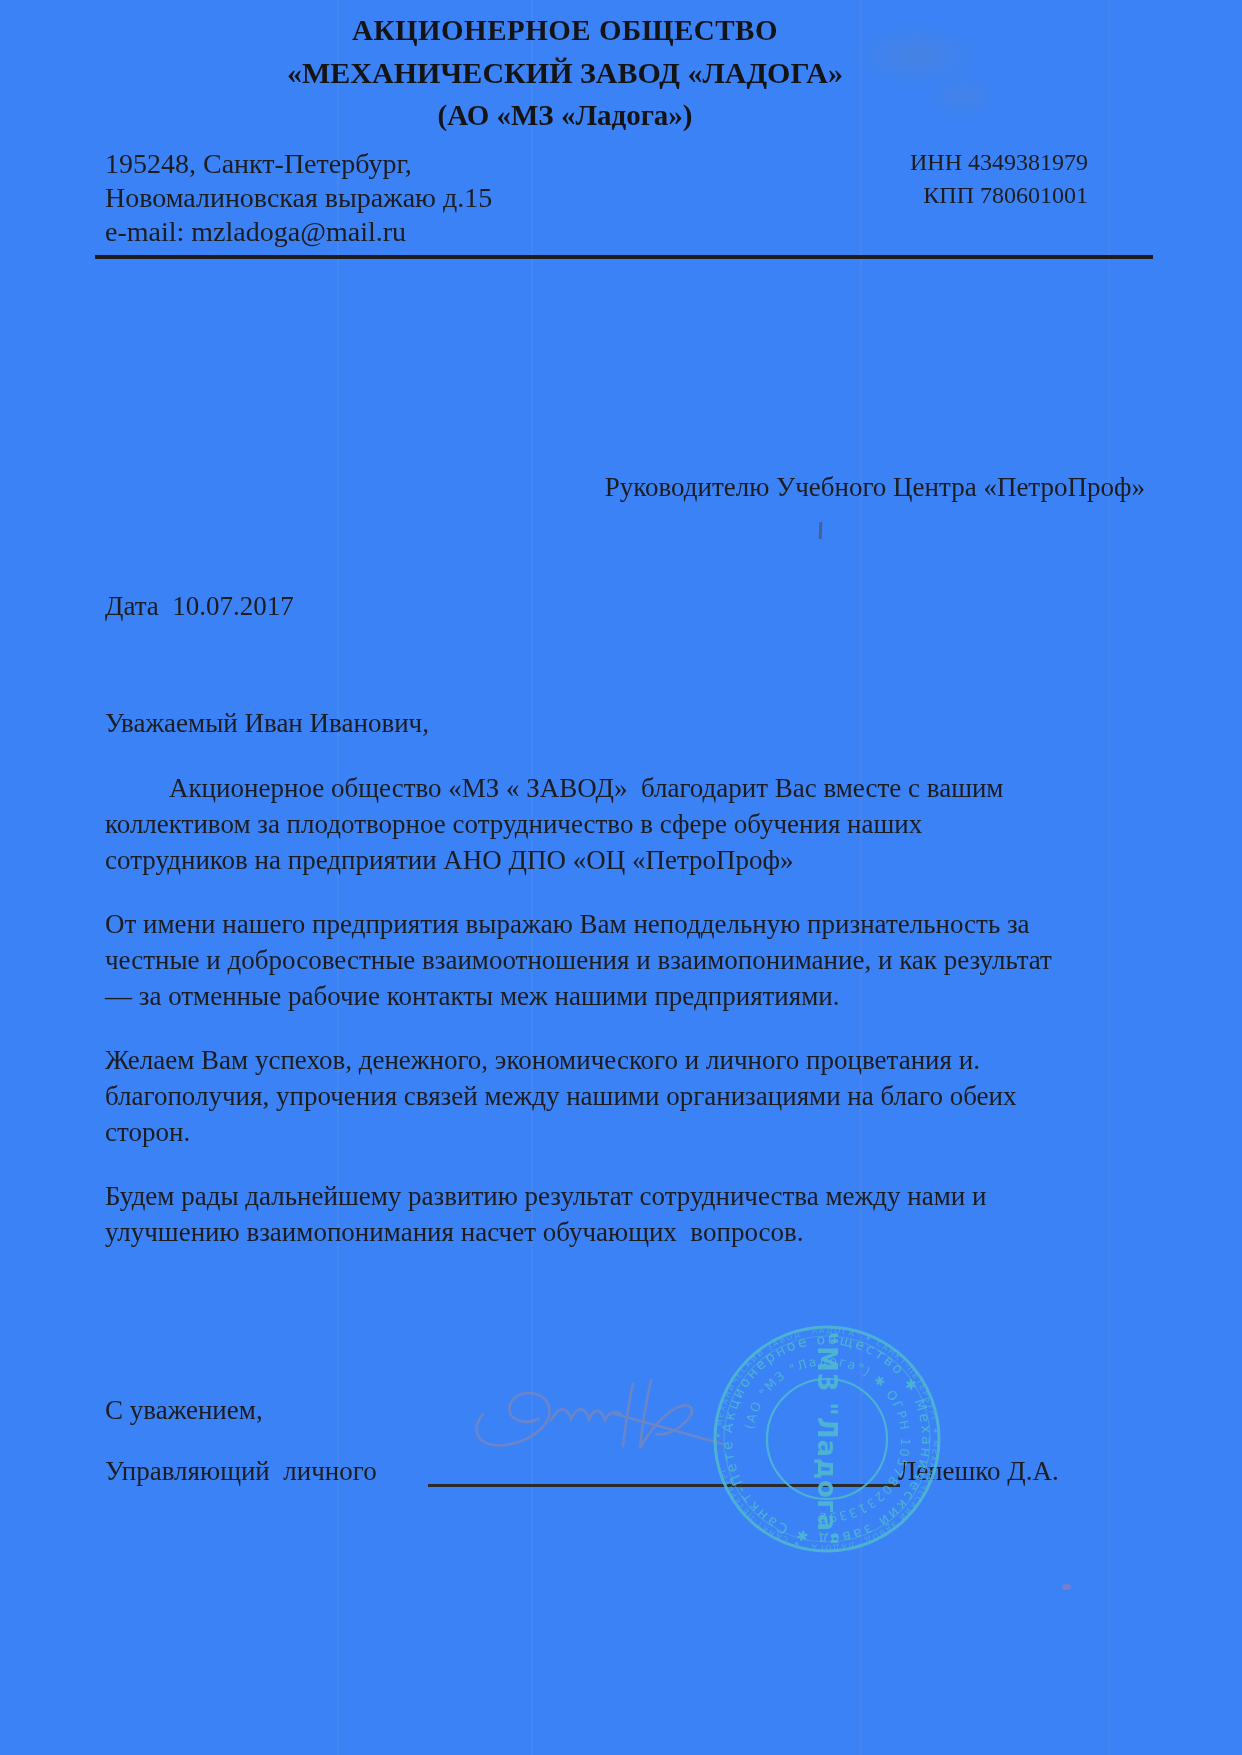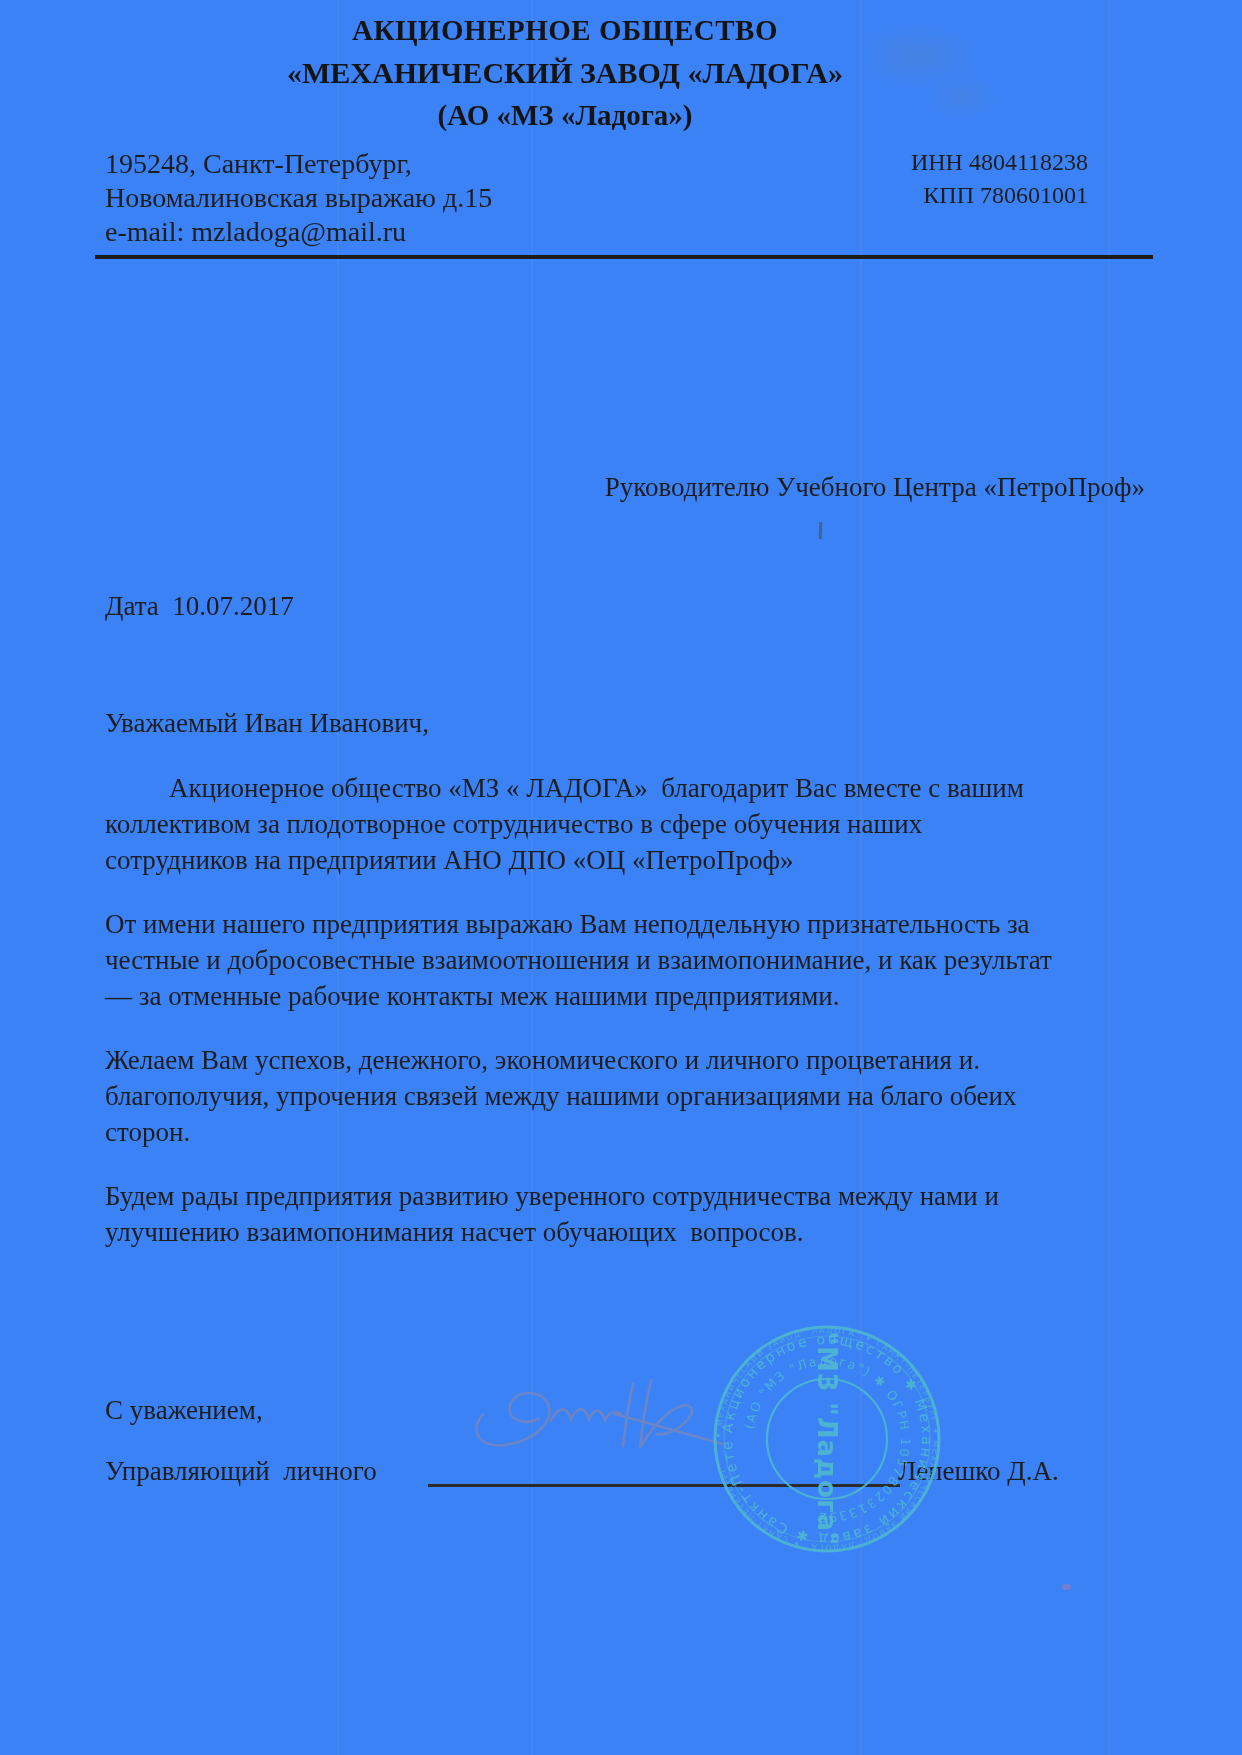--- a/index.html
+++ b/index.html
@@ -41,42 +41,42 @@
   <div class="speck"></div>
 
   <div class="title t1">АКЦИОНЕРНОЕ ОБЩЕСТВО</div>
   <div class="title t2">«МЕХАНИЧЕСКИЙ ЗАВОД «ЛАДОГА»</div>
   <div class="title t3">(АО «МЗ «Ладога»)</div>
 
   <div class="line addr" style="left:105px; top:147px;">195248, Санкт-Петербург,</div>
   <div class="line addr" style="left:105px; top:181px;">Новомалиновская выражаю д.15</div>
   <div class="line addr" style="left:105px; top:215px;">e-mail: mzladoga@mail.ru</div>
 
-  <div class="line codes" style="left:690px; top:148px; width:398px;">ИНН 4804118238</div>
+  <div class="line codes" style="left:690px; top:148px; width:398px;">ИНН 4349381979</div>
   <div class="line codes" style="left:690px; top:181px; width:398px;">КПП 780601001</div>
 
   <div class="rule"></div>
 
   <div class="line body-line" style="left:500px; top:471px; width:645px; text-align:right;">Руководителю Учебного Центра «ПетроПроф»</div>
   <div class="line body-line" style="left:105px; top:590px;">Дата  10.07.2017</div>
   <div class="line body-line" style="left:105px; top:707px;">Уважаемый Иван Иванович,</div>
 
-  <div class="line body-line" style="left:169px; top:772px;">Акционерное общество «МЗ « ЛАДОГА»  благодарит Вас вместе с вашим</div>
+  <div class="line body-line" style="left:169px; top:772px;">Акционерное общество «МЗ « ЗАВОД»  благодарит Вас вместе с вашим</div>
   <div class="line body-line" style="left:105px; top:808px;">коллективом за плодотворное сотрудничество в сфере обучения наших</div>
   <div class="line body-line" style="left:105px; top:844px;">сотрудников на предприятии АНО ДПО «ОЦ «ПетроПроф»</div>
 
   <div class="line body-line" style="left:105px; top:908px;">От имени нашего предприятия выражаю Вам неподдельную признательность за</div>
   <div class="line body-line" style="left:105px; top:944px;">честные и добросовестные взаимоотношения и взаимопонимание, и как результат</div>
   <div class="line body-line" style="left:105px; top:980px;">— за отменные рабочие контакты меж нашими предприятиями.</div>
 
   <div class="line body-line" style="left:105px; top:1044px;">Желаем Вам успехов, денежного, экономического и личного процветания и.</div>
   <div class="line body-line" style="left:105px; top:1080px;">благополучия, упрочения связей между нашими организациями на благо обеих</div>
   <div class="line body-line" style="left:105px; top:1116px;">сторон.</div>
 
-  <div class="line body-line" style="left:105px; top:1180px;">Будем рады предприятия развитию уверенного сотрудничества между нами и</div>
+  <div class="line body-line" style="left:105px; top:1180px;">Будем рады дальнейшему развитию результат сотрудничества между нами и</div>
   <div class="line body-line" style="left:105px; top:1216px;">улучшению взаимопонимания насчет обучающих  вопросов.</div>
 
   <div class="line body-line" style="left:105px; top:1394px;">С уважением,</div>
   <div class="line body-line" style="left:105px; top:1455px;">Управляющий  личного</div>
   <div class="sig-underline"></div>
   <div class="line body-line" style="left:898px; top:1455px;">Лепешко Д.А.</div>
 
   <svg style="left:465px; top:1362px;" width="270" height="100" viewBox="0 0 270 100">
     <g fill="none" stroke="#7186c3" stroke-width="2.6" stroke-linecap="round" opacity="0.92">
       <path d="M18,52 C4,70 14,86 40,83 C70,79 92,58 82,40 C74,27 50,28 45,43 C41,57 58,64 74,57"></path>

